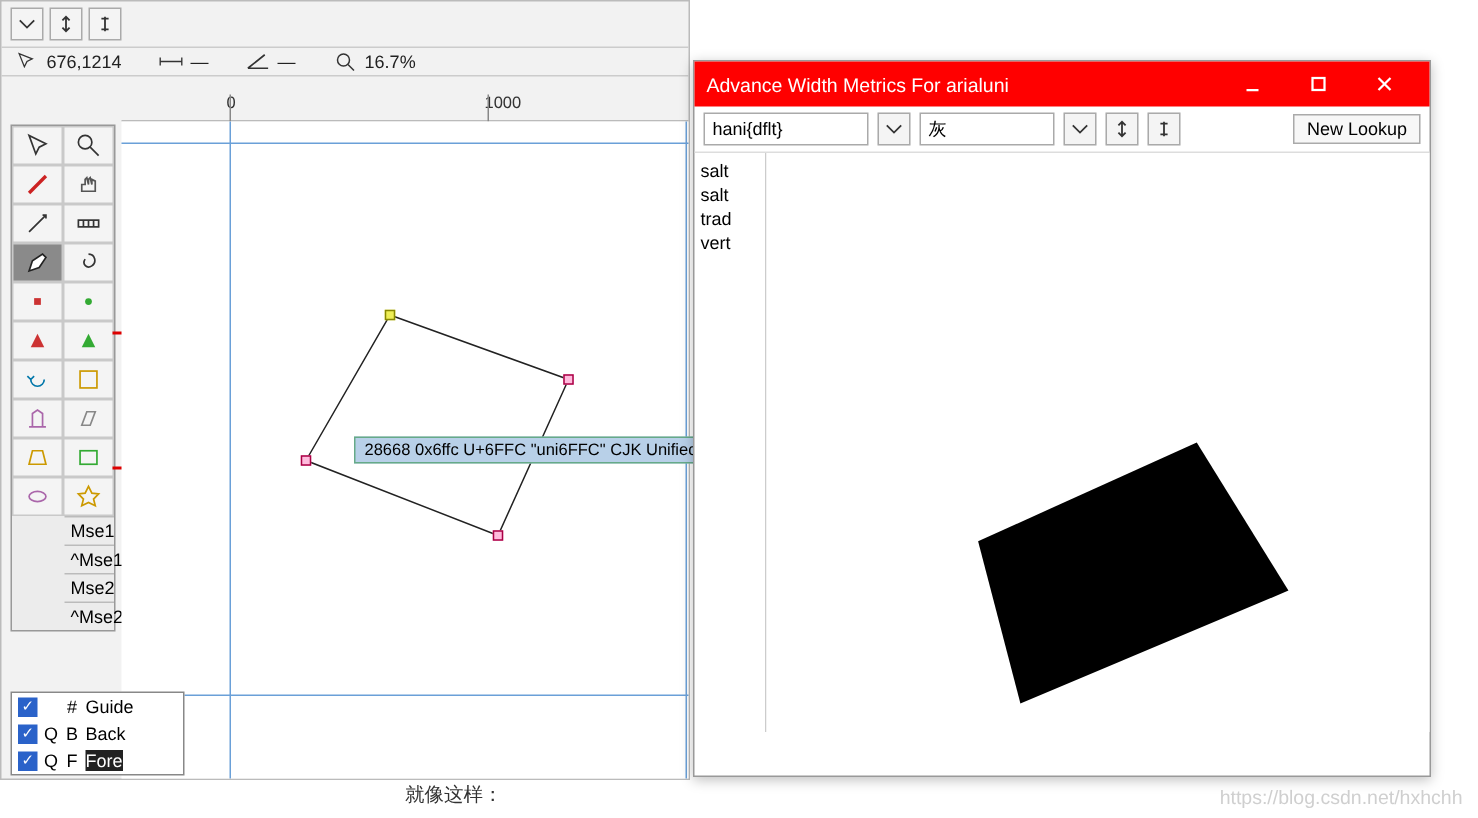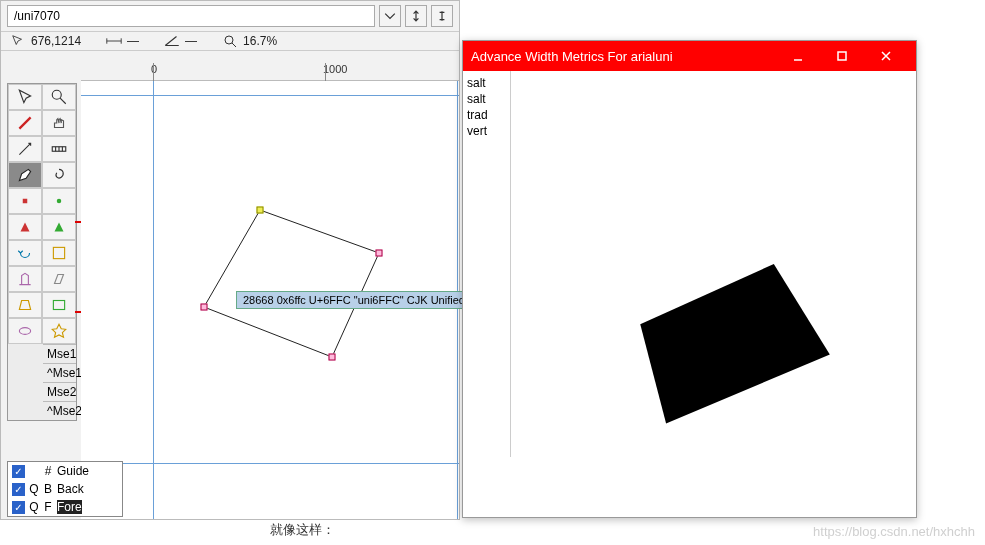--- a/index.html
+++ b/index.html
@@ -43,21 +43,21 @@
 .tooltip { position:absolute; padding:2px 6px; background:#b8d0e8; border:1px solid #6a8; font-size:11px; white-space:nowrap; }
 
 
 .layers { position:absolute; left:6px; bottom:2px; width:116px; background:#fff; border:1px solid #888; }
 .layers .row { display:flex; align-items:center; gap:4px; padding:2px 4px; font-size:11px; }
 .layers .chk { width:13px; height:13px; background:#2a62c9; display:flex; align-items:center; justify-content:center; }
 .layers .chk::after { content:"✓"; color:#fff; font-size:10px; }
 .layers .fore { background:#222; color:#fff; padding:0 0; }
 
 
-.right-win { position:absolute; left:462px; top:40px; width:455px; height:478px; background:#fff; border:1px solid #999; box-shadow:0 2px 8px rgba(0,0,0,.25); }
+.right-win { position:absolute; left:462px; top:40px; width:492px; height:478px; background:#fff; border:1px solid #999; box-shadow:0 2px 8px rgba(0,0,0,.25); }
 .titlebar { height:30px; background:#ff0000; color:#fff; display:flex; align-items:center; padding:0 8px; }
 .titlebar .t { flex:1; font-size:13px; }
 .tbtn { width:44px; height:30px; display:flex; align-items:center; justify-content:center; }
 .tbtn svg { width:12px; height:12px; stroke:#fff; stroke-width:1.5; fill:none; }
 
 .menubar { display:flex; gap:4px; padding:4px 6px; border-bottom:1px solid #ddd; }
 .menubar span { padding:2px 6px; cursor:pointer; }
 .menubar span u { text-decoration:underline; }
 
 .r-toolbar { display:flex; align-items:center; gap:6px; padding:4px 6px; border-bottom:1px solid #ddd; }
@@ -75,21 +75,20 @@
 .footer-text { position:absolute; left:270px; bottom:6px; font-size:13px; color:#333;text-align:center; }
 .watermark { position:absolute; right:10px; bottom:6px; color:rgba(160,160,160,.5); font-size:13px; }
 
 
 </style>
 </head>
 <body>
 
 <div class="left-win">
   <div class="addr-row">
-    <input class="addr-input" value="/uni7070" style="">
     <div class="tiny-btn">
         <svg viewBox="0 0 10 10">
           <path d="M1 3l4 4 4-4" fill="none" stroke="#333"></path>
         </svg>
       </div>
     <div class="tiny-btn">
         <svg viewBox="0 0 10 10">
           <path d="M5 1v8M3 3l2-2 2 2M3 7l2 2 2-2" fill="none" stroke="#333"></path>
         </svg>
       </div>
@@ -336,20 +335,46 @@
         <svg viewBox="0 0 12 12">
           <rect x="2" y="2" width="8" height="8"></rect>
         </svg>
       </div>
     <div class="tbtn close">
         <svg viewBox="0 0 12 12">
           <path d="M2 2l8 8M10 2l-8 8"></path>
         </svg>
       </div>
   </div>
+  <div class="r-toolbar">
+    <input class="combo" value="hani{dflt}" style="">
+    <div class="tiny-btn">
+        <svg viewBox="0 0 10 10">
+          <path d="M1 3l4 4 4-4" fill="none" stroke="#333"></path>
+        </svg>
+      </div>
+    <input class="glyph" value="灰" style="">
+    <div class="tiny-btn">
+        <svg viewBox="0 0 10 10">
+          <path d="M1 3l4 4 4-4" fill="none" stroke="#333"></path>
+        </svg>
+      </div>
+    <div class="tiny-btn">
+        <svg viewBox="0 0 10 10">
+          <path d="M5 1v8M3 3l2-2 2 2M3 7l2 2 2-2" fill="none" stroke="#333"></path>
+        </svg>
+      </div>
+    <div class="tiny-btn">
+        <svg viewBox="0 0 10 10">
+          <path d="M5 1v8M3 2h4M3 8h4" fill="none" stroke="#333"></path>
+        </svg>
+      </div>
+    <div style="flex:1"></div>
+    <div class="newlookup">New Lookup</div>
+  </div>
   <div class="r-body">
     <div class="r-side" id="feat-side">
         <div>salt</div>
         <div>salt</div>
         <div>trad</div>
         <div>vert</div>
       </div>
     <div class="r-canvas">
       <svg viewBox="0 0 470 380">
           <polygon id="right-shape" fill="#000" points="150,260 305,190 370,295 180,375"></polygon>

